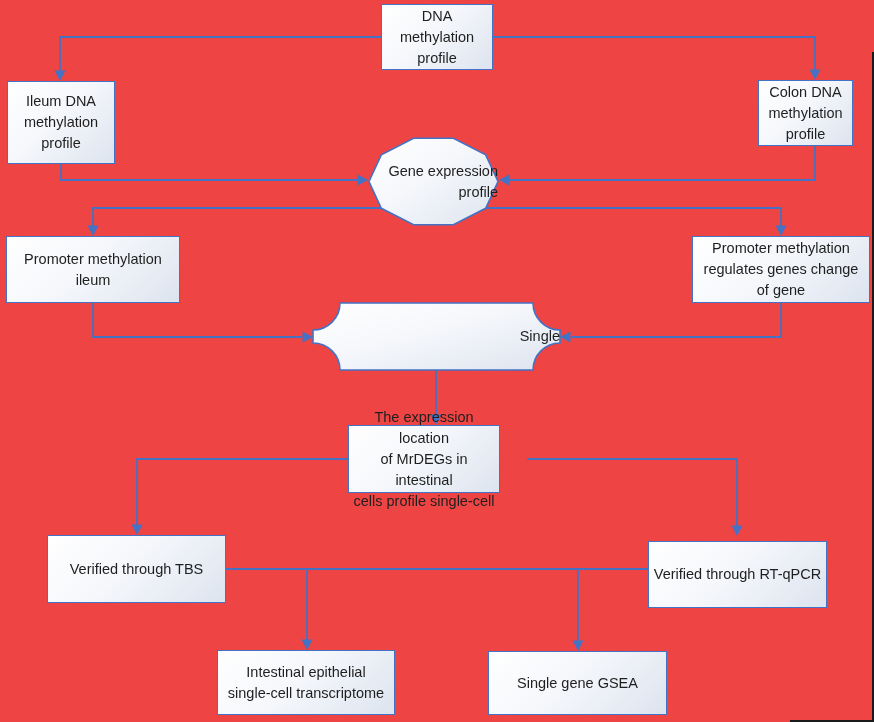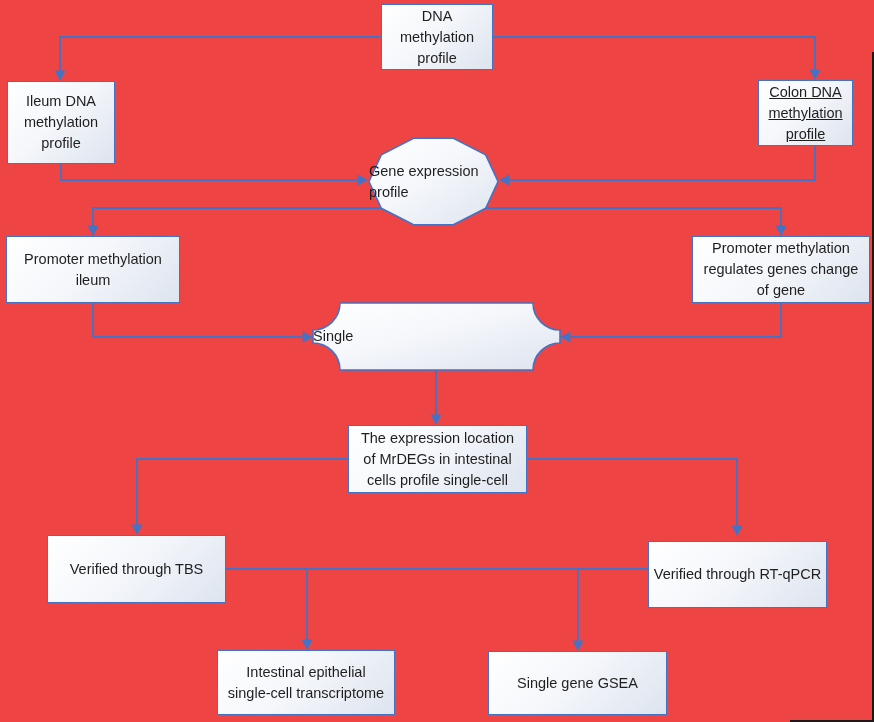--- a/index.html
+++ b/index.html
@@ -20,21 +20,21 @@
     border:1.6px solid #4472C4;
     background:linear-gradient(135deg,#ffffff 0%,#f5f7fb 45%,#dde4ef 100%);
     font-size:14.5px;line-height:21px;
     text-align:center;
     z-index:1;
     padding:0 2px;
   }
   .shape-label{
     position:absolute;
     display:flex;flex-direction:column;
-    align-items:flex-start;justify-content:center;
+    align-items:flex-end;justify-content:center;
     font-size:14.5px;line-height:21px;
     text-align:center;
     z-index:2;
     pointer-events:none;
   }
   .frame-edge{position:absolute;background:#1a1a1a;z-index:3;}
   #frame-right{right:0;top:52px;width:2px;height:670px;}
   #frame-bottom{right:0;bottom:0;width:84px;height:2px;}
 </style>
 </head>
@@ -94,21 +94,21 @@
     <span>methylation</span>
     <span>profile</span>
   </div>
 
   <div class="node" style="left:7px;top:81px;width:108px;height:83px;">
     <span>Ileum DNA</span>
     <span>methylation</span>
     <span>profile</span>
   </div>
 
-  <div class="node" style="left:758px;top:80px;width:95px;height:66px;text-decoration:underline;">
+  <div class="node" style="left:758px;top:80px;width:95px;height:66px;">
     <span>Colon DNA</span>
     <span>methylation</span>
     <span>profile</span>
   </div>
 
   <div class="shape-label" style="left:369px;top:136px;width:129px;height:91px;">
     <span>Gene expression</span>
     <span>profile</span>
   </div>
 
@@ -120,21 +120,21 @@
   <div class="node" style="left:692px;top:236px;width:178px;height:67px;">
     <span>Promoter methylation</span>
     <span>regulates genes change</span>
     <span>of gene</span>
   </div>
 
   <div class="shape-label" style="left:313px;top:303px;width:247px;height:67px;">
     <span>Single</span>
   </div>
 
-  <div class="node" style="left:348px;top:425px;width:179px;height:68px;">
+  <div class="node" style="left:348px;top:425px;width:152px;height:68px;">
     <span>The expression location</span>
     <span>of MrDEGs in intestinal</span>
     <span>cells profile single-cell</span>
   </div>
 
   <div class="node" style="left:47px;top:535px;width:179px;height:68px;">
     <span>Verified through TBS</span>
   </div>
 
   <div class="node" style="left:648px;top:541px;width:179px;height:67px;">

